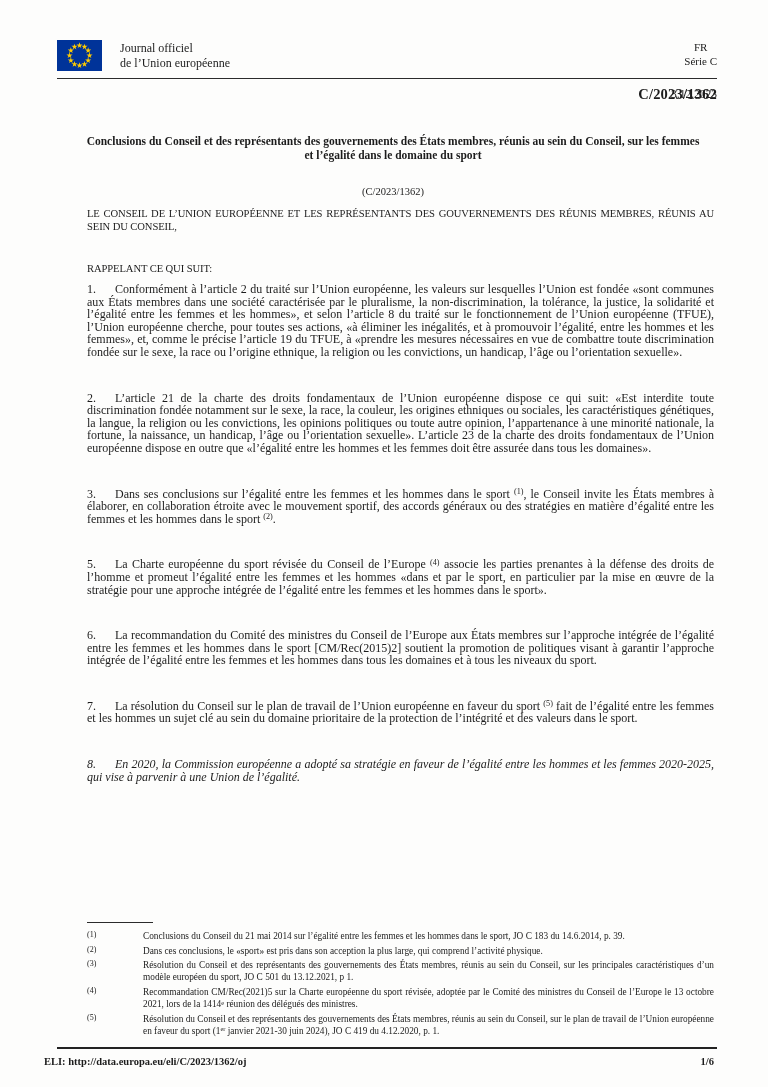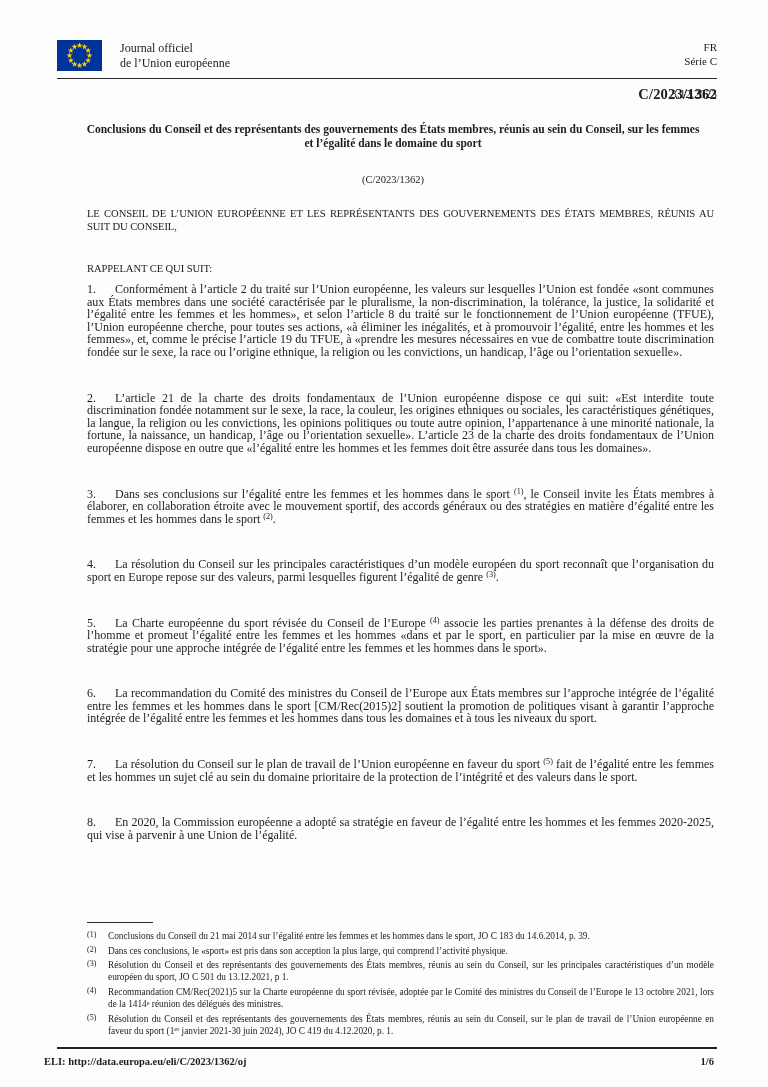--- a/index.html
+++ b/index.html
@@ -14,43 +14,43 @@
   
   .header{
     position:absolute;top:40px;left:57px;right:51px;
     display:flex;justify-content:space-between;align-items:flex-start;
     padding-bottom:7px;
     border-bottom:1.2px solid #2b2b2b;
   }
   .header-left{display:flex;align-items:flex-start;}
   .flag{width:45px;height:31px;display:block;}
   .journal-name{margin-left:18px;font-size:12px;line-height:14.5px;padding-top:1px;}
-  .header-right{text-align:right;font-size:11px;line-height:13.5px;padding-top:1px;}
+  .header-right{text-align:center;font-size:11px;line-height:13.5px;padding-top:1px;}
   
   .doc-line{position:absolute;top:85px;left:57px;right:51px;text-align:right;}
   .doc-number{font-weight:bold;font-size:14.5px;letter-spacing:.2px;}
   .doc-date{position:absolute;right:0;top:3px;font-size:11.5px;font-weight:normal;}
   
   .title-block{position:absolute;top:119px;left:78px;right:60px;text-align:center;}
-  .doc-title{font-weight:bold;font-size:11.5px;line-height:13.5px;max-width:614px;margin:4px auto;}
+  .doc-title{font-weight:bold;font-size:11.5px;line-height:13.5px;max-width:614px;margin:16px auto;}
   .doc-ref{margin-top:24px;font-size:10.5px;}
   
   .main{position:absolute;top:207px;left:87px;right:54px;}
   .preamble{font-size:10.6px;line-height:13px;text-align:justify;margin:0 0 29px 0;letter-spacing:-0.1px;}
   .recital-intro{font-size:10.6px;line-height:13px;margin:0 0 8px 0;letter-spacing:-0.1px;}
   .para{font-size:12px;line-height:12.6px;text-align:justify;margin:0 0 33px 0;}
-  .para:last-child{margin-bottom:8px;}
+  .para:last-child{margin-bottom:8px;font-style:italic;}
   .pnum{display:inline-block;min-width:28px;}
   .sup{font-size:68%;line-height:0;position:relative;top:-0.45em;}
   
   .footnotes{position:absolute;left:87px;right:54px;bottom:47px;}
   .fn-sep{width:66px;border-top:1.6px solid #2b2b2b;margin-bottom:7px;}
   .footnote{display:flex;font-size:9.3px;line-height:12.2px;margin-bottom:2.5px;text-align:justify;}
   .fn-marker{flex:0 0 21px;font-size:8px;position:relative;top:-1px;}
-  .fn-text{flex:1;}
+  .fn-text{flex:1;margin-left:35px;}
   
   .footer{position:absolute;left:0;right:0;bottom:0;height:40px;}
   .footer-rule{margin:0 51px 0 57px;border-top:2.6px solid #222;}
   .footer-text{margin:7px 54px 0 44px;display:flex;justify-content:space-between;font-size:10.5px;font-weight:bold;}
 </style>
 </head>
 <body>
 
 <div class="page">
 
@@ -89,27 +89,26 @@
     <span class="doc-number">C/2023/1362</span>
     <span class="doc-date">3.12.2023</span>
   </div>
 
   <div class="title-block">
     <div class="doc-title">Conclusions du Conseil et des représentants des gouvernements des États membres, réunis au sein du Conseil, sur les femmes et l’égalité dans le domaine du sport</div>
     <div class="doc-ref">(C/2023/1362)</div>
   </div>
 
   <div class="main">
-    <p class="preamble">LE CONSEIL DE L’UNION EUROPÉENNE ET LES REPRÉSENTANTS DES GOUVERNEMENTS DES ÉTATS MEMBRES, RÉUNIS AU SUIT DU CONSEIL,</p>
+    <p class="preamble">LE CONSEIL DE L’UNION EUROPÉENNE ET LES REPRÉSENTANTS DES GOUVERNEMENTS DES RÉUNIS MEMBRES, RÉUNIS AU SEIN DU CONSEIL,</p>
     <p class="recital-intro">RAPPELANT CE QUI SUIT:</p>
     <div id="paragraphs">
         <p class="para"><span class="pnum">1.</span>Conformément à l’article 2 du traité sur l’Union européenne, les valeurs sur lesquelles l’Union est fondée «sont communes aux États membres dans une société caractérisée par le pluralisme, la non-discrimination, la tolérance, la justice, la solidarité et l’égalité entre les femmes et les hommes», et selon l’article 8 du traité sur le fonctionnement de l’Union européenne (TFUE), l’Union européenne cherche, pour toutes ses actions, «à éliminer les inégalités, et à promouvoir l’égalité, entre les hommes et les femmes», et, comme le précise l’article 19 du TFUE, à «prendre les mesures nécessaires en vue de combattre toute discrimination fondée sur le sexe, la race ou l’origine ethnique, la religion ou les convictions, un handicap, l’âge ou l’orientation sexuelle».</p>
         <p class="para"><span class="pnum">2.</span>L’article 21 de la charte des droits fondamentaux de l’Union européenne dispose ce qui suit: «Est interdite toute discrimination fondée notamment sur le sexe, la race, la couleur, les origines ethniques ou sociales, les caractéristiques génétiques, la langue, la religion ou les convictions, les opinions politiques ou toute autre opinion, l’appartenance à une minorité nationale, la fortune, la naissance, un handicap, l’âge ou l’orientation sexuelle». L’article 23 de la charte des droits fondamentaux de l’Union européenne dispose en outre que «l’égalité entre les hommes et les femmes doit être assurée dans tous les domaines».</p>
         <p class="para"><span class="pnum">3.</span>Dans ses conclusions sur l’égalité entre les femmes et les hommes dans le sport <span class="sup">(1)</span>, le Conseil invite les États membres à élaborer, en collaboration étroite avec le mouvement sportif, des accords généraux ou des stratégies en matière d’égalité entre les femmes et les hommes dans le sport <span class="sup">(2)</span>.</p>
-        <p class="para"><span class="pnum">4.</span>La résolution du Conseil sur les principales caractéristiques d’un modèle européen du sport reconnaît que l’organisation du sport en Europe repose sur des valeurs, parmi lesquelles figurent l’égalité de genre <span class="sup">(3)</span>.</p>
         <p class="para"><span class="pnum">5.</span>La Charte européenne du sport révisée du Conseil de l’Europe <span class="sup">(4)</span> associe les parties prenantes à la défense des droits de l’homme et promeut l’égalité entre les femmes et les hommes «dans et par le sport, en particulier par la mise en œuvre de la stratégie pour une approche intégrée de l’égalité entre les femmes et les hommes dans le sport».</p>
         <p class="para"><span class="pnum">6.</span>La recommandation du Comité des ministres du Conseil de l’Europe aux États membres sur l’approche intégrée de l’égalité entre les femmes et les hommes dans le sport [CM/Rec(2015)2] soutient la promotion de politiques visant à garantir l’approche intégrée de l’égalité entre les femmes et les hommes dans tous les domaines et à tous les niveaux du sport.</p>
         <p class="para"><span class="pnum">7.</span>La résolution du Conseil sur le plan de travail de l’Union européenne en faveur du sport <span class="sup">(5)</span> fait de l’égalité entre les femmes et les hommes un sujet clé au sein du domaine prioritaire de la protection de l’intégrité et des valeurs dans le sport.</p>
         <p class="para"><span class="pnum">8.</span>En 2020, la Commission européenne a adopté sa stratégie en faveur de l’égalité entre les hommes et les femmes 2020-2025, qui vise à parvenir à une Union de l’égalité.</p>
       </div>
   </div>
 
   <div class="footnotes">
     <div class="fn-sep"></div>
     <div id="fnlist">

